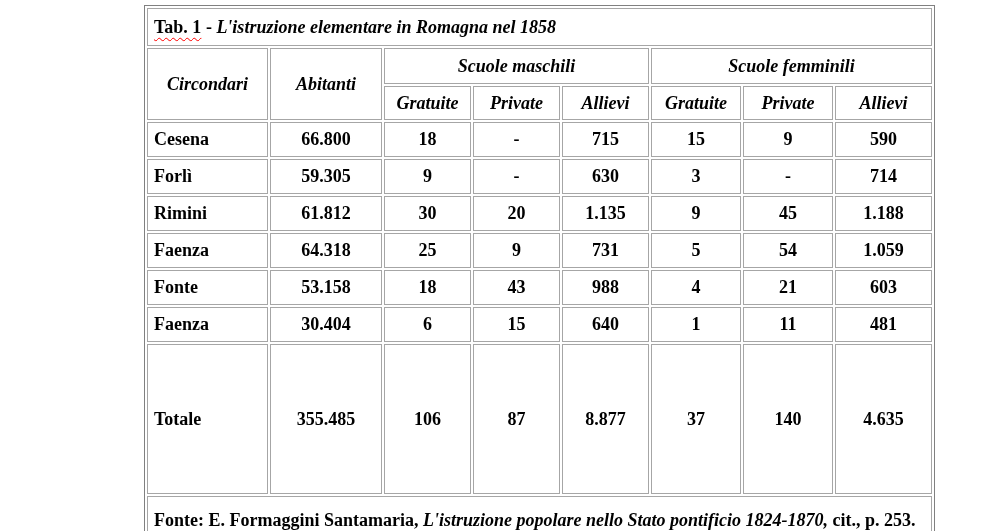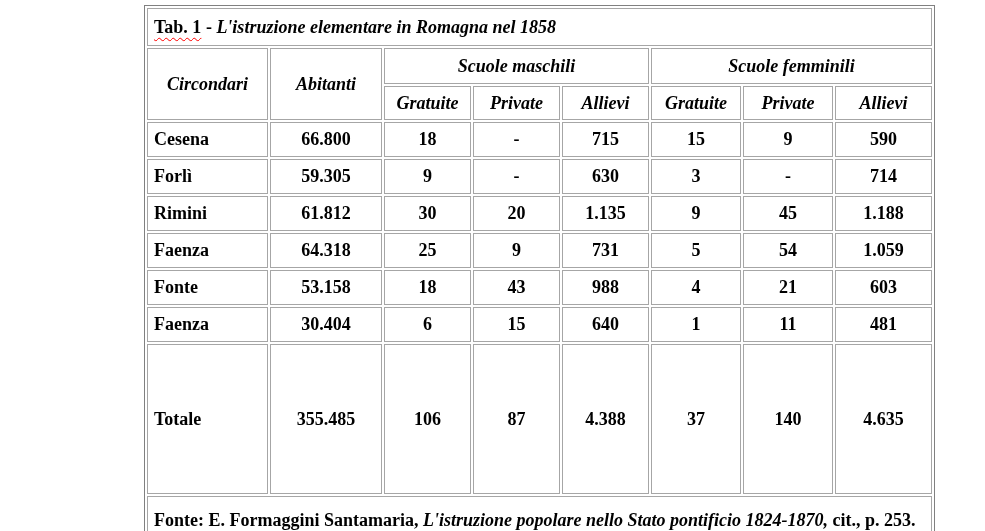--- a/index.html
+++ b/index.html
@@ -161,21 +161,21 @@
         <td class="cell-number">640</td>
         <td class="cell-number">1</td>
         <td class="cell-number">11</td>
         <td class="cell-number">481</td>
       </tr>
       <tr class="row-total">
         <td class="cell-name">Totale</td>
         <td class="cell-number">355.485</td>
         <td class="cell-number">106</td>
         <td class="cell-number">87</td>
-        <td class="cell-number">4.388</td>
+        <td class="cell-number">8.877</td>
         <td class="cell-number">37</td>
         <td class="cell-number">140</td>
         <td class="cell-number">4.635</td>
       </tr>
     </tbody>
     <tbody>
       <tr>
       <td class="footer-cell" colspan="8"><span>Fonte: E. Formaggini Santamaria, </span><span class="ital">L'istruzione popolare nello Stato pontificio  1824-1870,</span><span> cit., p. 253.</span></td>
     </tr>
   </tbody>

